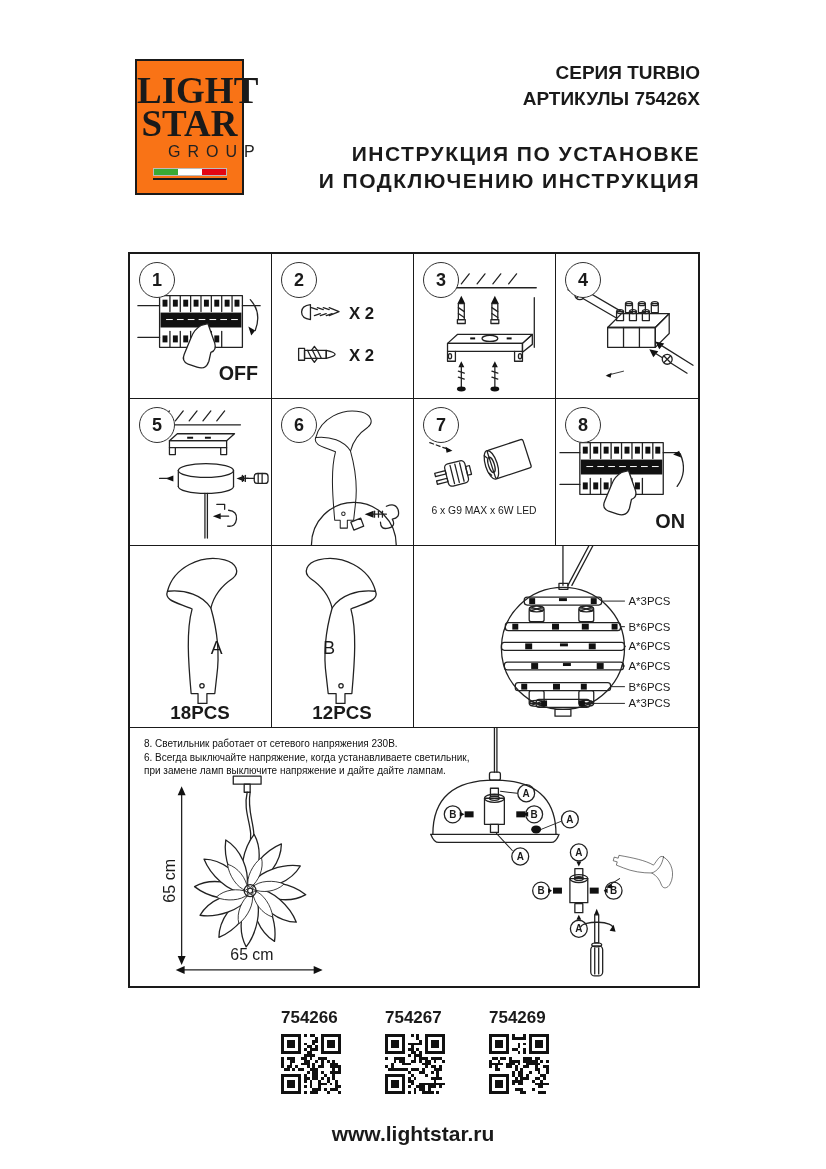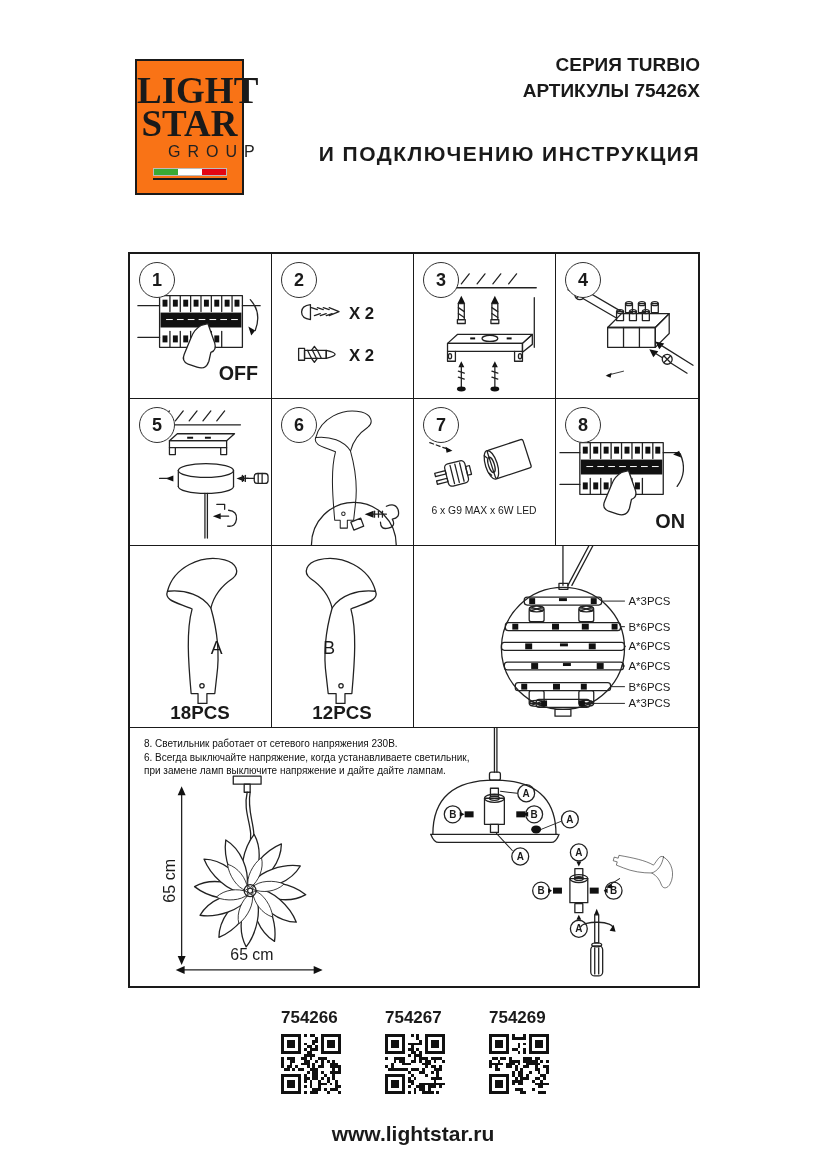--- a/index.html
+++ b/index.html
@@ -9,21 +9,21 @@
   
   .logo-box{position:absolute;left:135px;top:59px;width:109px;height:136px;
             border:2px solid #1a1a1a;box-sizing:border-box;text-align:center;background:#f97316;}
   .logo-word{font-family:"Liberation Serif",serif;font-weight:700;font-size:37px;line-height:33px;letter-spacing:0px;}
   .logo-word.first{margin-top:13px;}
   .logo-group{font-size:16px;letter-spacing:7px;margin-top:3px;padding-left:7px;color:#222;margin-left:24px;}
   .logo-flag{width:74px;height:8px;margin:7px auto 0;display:flex;border:1px solid #bbb;box-sizing:border-box;}
   .logo-flag .seg{flex:1;}
   .logo-underline{width:74px;height:2px;background:#1a1a1a;margin:2px auto 0;}
 
-  .hdr-right{position:absolute;right:126px;top:52px;text-align:right;font-weight:700;font-size:19px;line-height:26px;}
+  .hdr-right{position:absolute;right:126px;top:60px;text-align:right;font-weight:700;font-size:19px;line-height:26px;}
   .hdr-title{position:absolute;right:126px;top:140px;text-align:right;font-weight:700;font-size:21px;line-height:27px;letter-spacing:1.5px;}
 
   
   .itable{position:absolute;left:128px;top:252px;width:572px;height:736px;box-sizing:border-box;
           border:2px solid #1a1a1a;display:grid;
           grid-template-columns:repeat(4,1fr);grid-template-rows:145px 147px 182px auto;}
   .cell{position:relative;border-right:1.5px solid #1a1a1a;border-bottom:1.5px solid #1a1a1a;box-sizing:border-box;overflow:hidden;}
   .cell.no-r{border-right:none;}
   .cell.no-b{border-bottom:none;}
   .cell.span2{grid-column:span 2;}
@@ -72,20 +72,21 @@
       <div class="seg" style="background:#e30613"></div>
     </div>
     <div class="logo-underline"></div>
   </div>
 
   <div class="hdr-right">
     <div>СЕРИЯ TURBIO</div>
     <div>АРТИКУЛЫ 75426X</div>
   </div>
   <div class="hdr-title">
+    <div>ИНСТРУКЦИЯ ПО УСТАНОВКЕ</div>
     <div>И ПОДКЛЮЧЕНИЮ ИНСТРУКЦИЯ</div>
   </div>
 
   <div class="itable">
 
     <div class="cell">
       <div class="badge">
           <span>1</span>
         </div>
       <svg class="diagram" viewBox="0 0 143 145" preserveAspectRatio="none">

